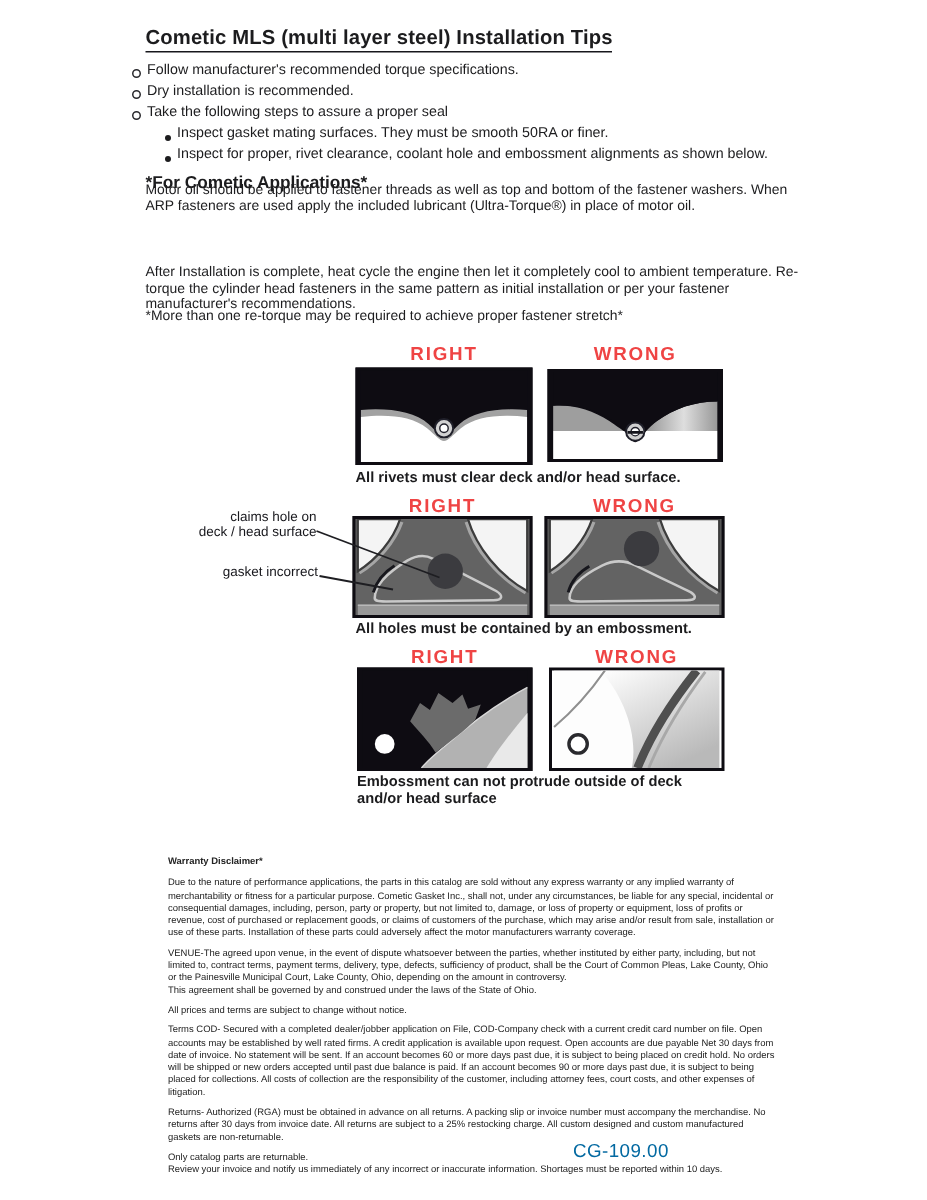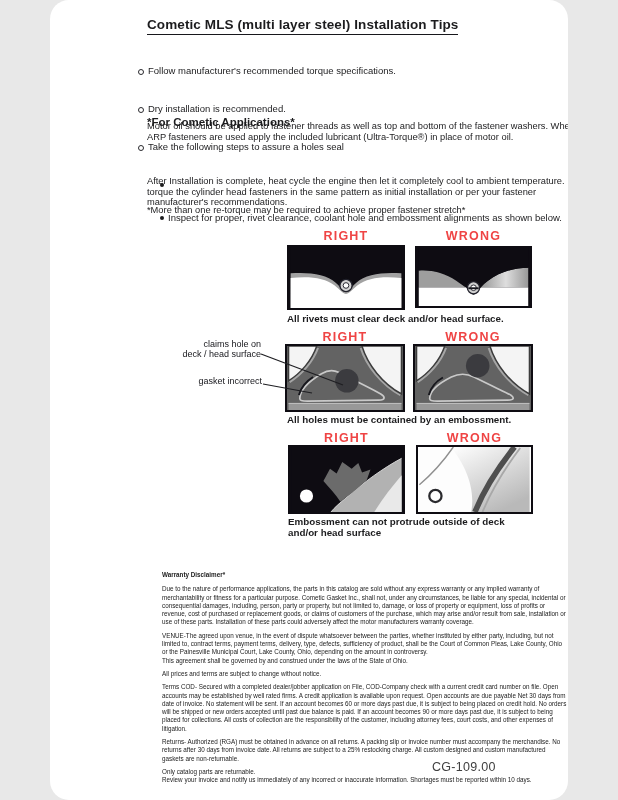--- a/index.html
+++ b/index.html
@@ -1,32 +1,31 @@
 <!DOCTYPE html>
 <html><head>
 <meta charset="utf-8">
 <style>
   html,body{margin:0;padding:0;background:#e8e8e8;}
   .page{
-    position:relative;width:518px;height:800px;margin:0 auto;
+    position:relative;width:618px;height:800px;margin:0 auto;
     background:#ffffff;overflow:hidden;
     font-family:"Liberation Sans","DejaVu Sans",sans-serif;
     color:#1c1c1e;
-    border-radius:19px;
   }
   .abs{position:absolute;}
   
   .title{
     left:97px;top:17px;font-size:13.5px;font-weight:bold;
     border-bottom:1.5px solid #17171c;padding-bottom:2px;display:inline-block;
     letter-spacing:.1px;
   }
   
   .bullets{left:88px;top:40px;font-size:9.5px;line-height:14px;}
-  .b-row{display:flex;align-items:flex-start;margin-top:24px;}
+  .b-row{display:flex;align-items:center;}
   .b-mark{
     width:4px;height:4px;border:1px solid #2a2a2e;border-radius:50%;
     margin:4.5px 4px 0 0;flex:0 0 auto;background:#fff;
   }
   .b-sub{margin-left:22px;}
   .b-mark-dot{
     width:4px;height:4px;border-radius:50%;background:#1c1c1e;
     margin:5px 4px 0 0;flex:0 0 auto;
   }
   
@@ -45,44 +44,45 @@
   .caption{font-size:9.8px;line-height:11px;white-space:pre-line;font-weight:bold;}
   .ann{
     font-size:9px;line-height:9.5px;text-align:right;white-space:pre-line;
     color:#17171c;
   }
   
   .disclaimer{left:112px;top:571px;width:407px;font-size:6.3px;line-height:8.3px;color:#222;}
   .disclaimer .dh{font-weight:bold;margin-bottom:6px;}
   .disclaimer p{margin:0 0 5px 0;}
   .disclaimer p.tight{margin-bottom:0;}
-  .footer-code{left:382px;top:760px;font-size:12.5px;letter-spacing:.3px;color:#404040;}
+  .footer-code{left:382px;top:760px;font-size:12.5px;letter-spacing:.3px;color:#0369a1;}
 </style>
 </head>
 <body>
 
 <div class="page">
 
   <div class="abs title">Cometic MLS (multi layer steel) Installation Tips</div>
 
   <div class="abs bullets">
     <div class="b-row">
       <span class="b-mark"></span>
       <span>Follow manufacturer's recommended torque specifications.</span>
     </div>
     <div class="b-row">
       <span class="b-mark"></span>
       <span>Dry installation is recommended.</span>
     </div>
     <div class="b-row">
       <span class="b-mark"></span>
-      <span>Take the following steps to assure a holes seal</span>
+      <span>Take the following steps to assure a proper seal</span>
     </div>
     <div class="b-row b-sub">
       <span class="b-mark-dot"></span>
+      <span>Inspect gasket mating surfaces.  They must be smooth 50RA or finer.</span>
     </div>
     <div class="b-row b-sub">
       <span class="b-mark-dot"></span>
       <span>Inspect for proper, rivet clearance, coolant hole and embossment alignments as shown below.</span>
     </div>
   </div>
 
   <div class="abs diesel-h">*For Cometic Applications*</div>
   <div class="abs para p1">Motor oil should be applied to fastener threads as well as top and bottom of the fastener washers. When ARP fasteners are used apply the included lubricant (Ultra-Torque®) in place of motor oil.</div>
   <div class="abs para p2">After Installation is complete, heat cycle the engine then let it completely cool to ambient temperature. Re-torque the cylinder head fasteners in the same pattern as initial installation or per your fastener manufacturer's recommendations.</div>

